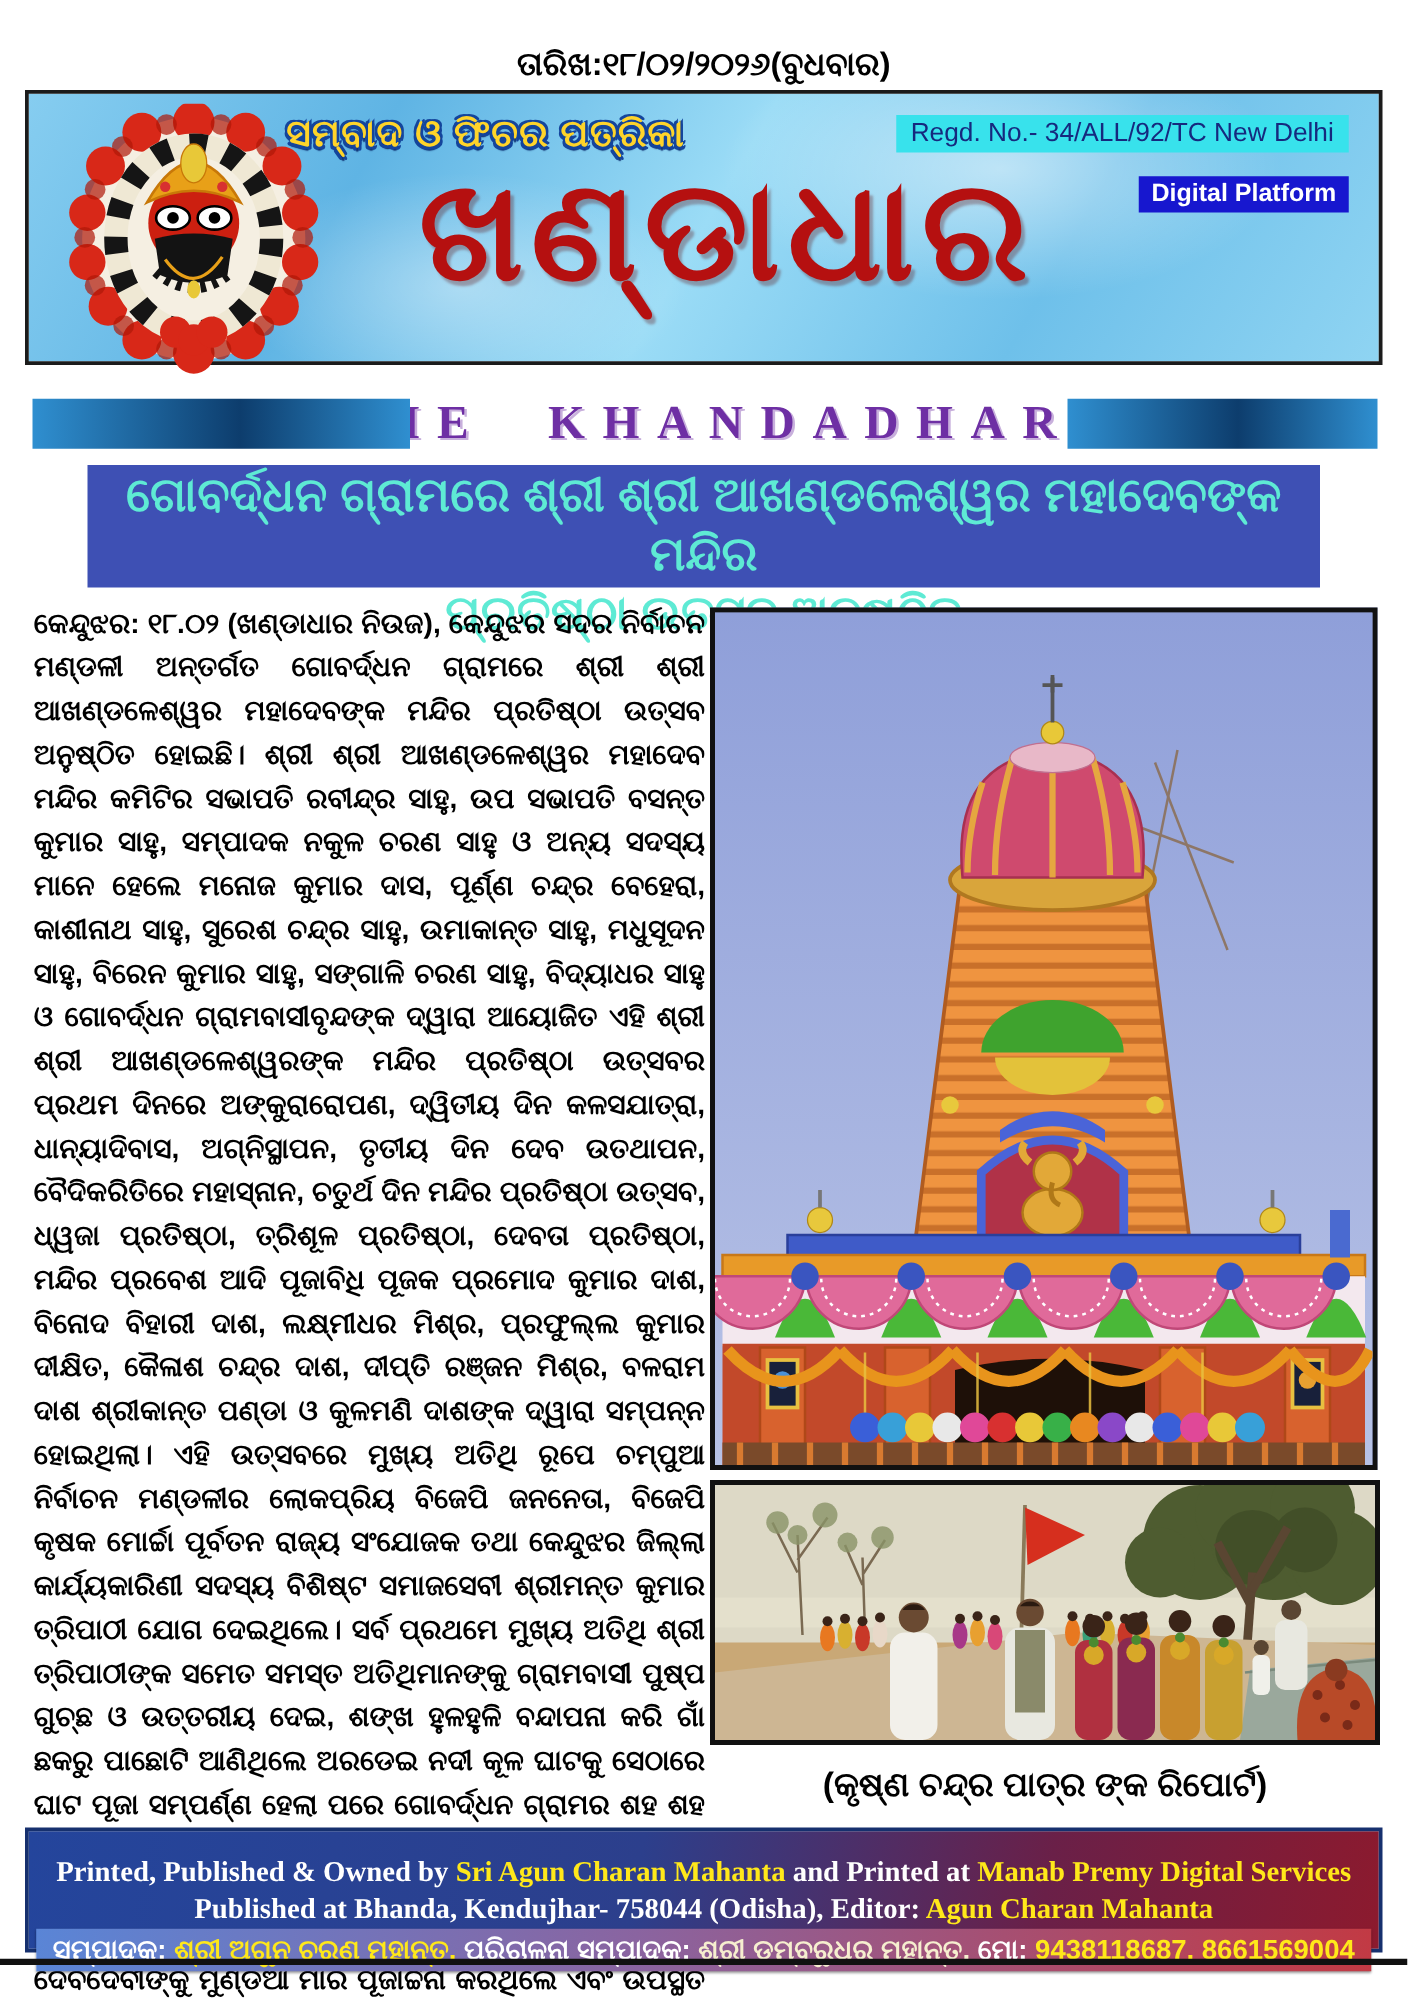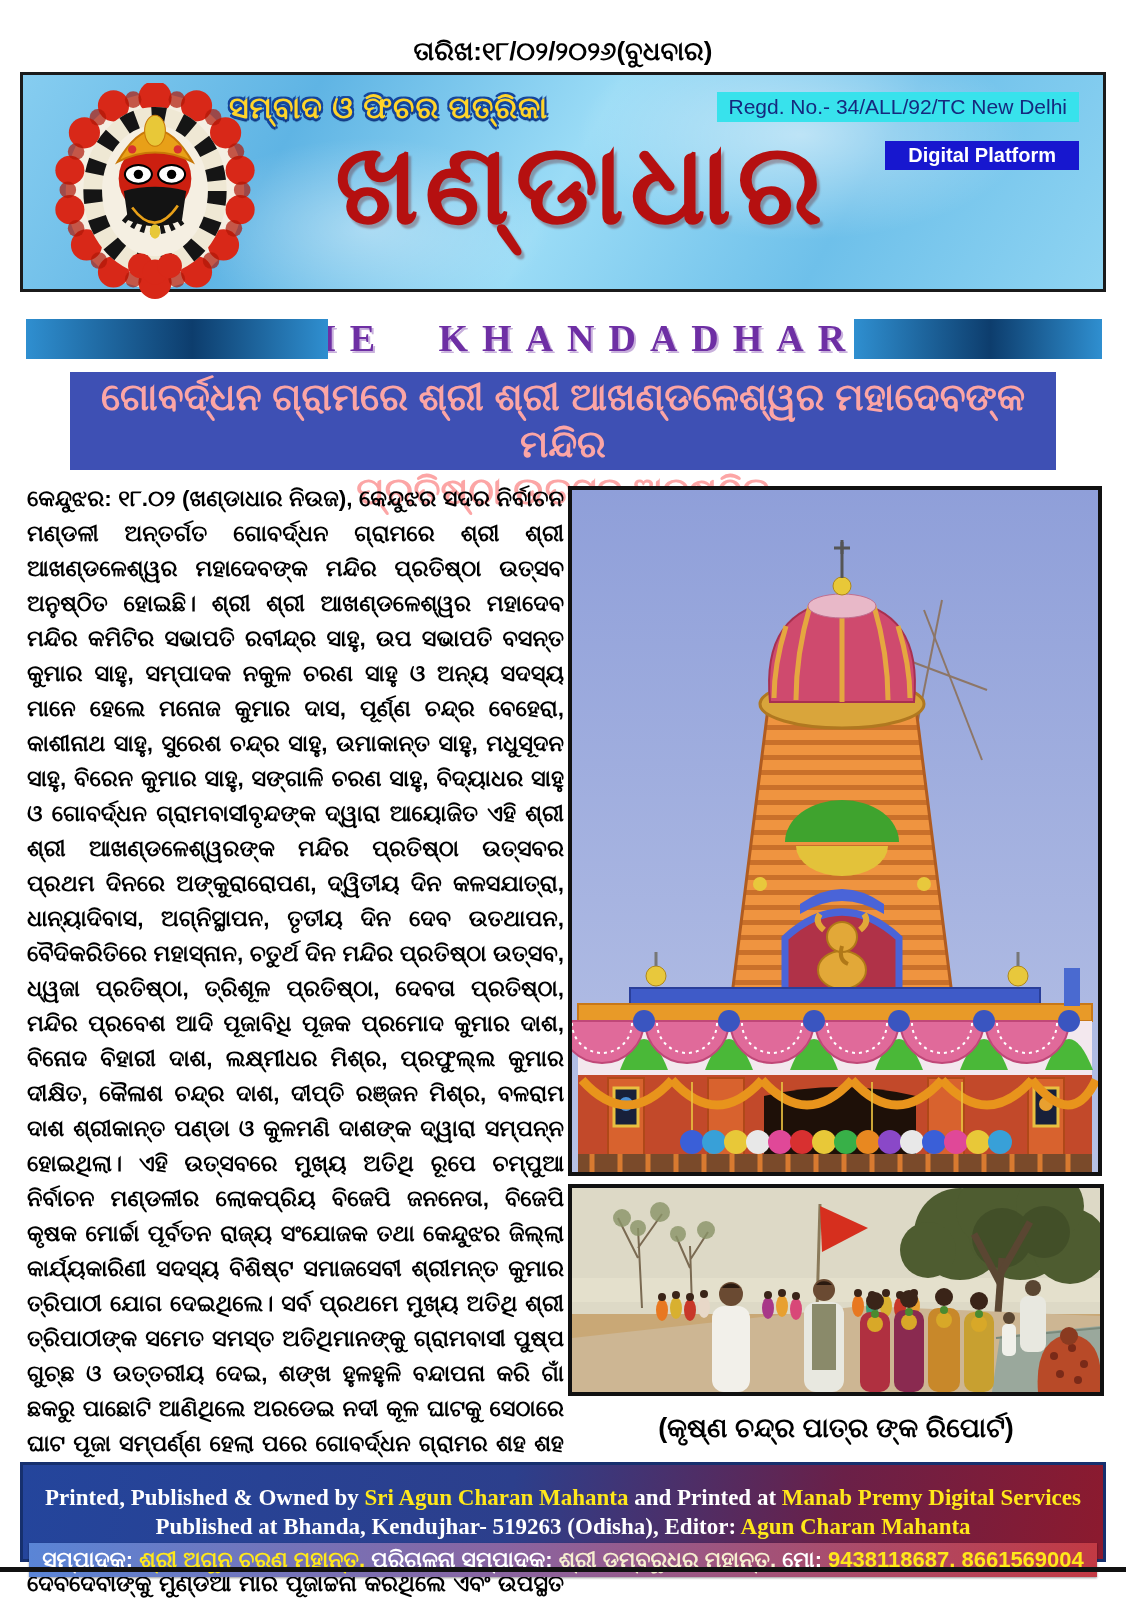--- a/index.html
+++ b/index.html
@@ -29,38 +29,38 @@
   .big-title{
     position:absolute;left:312px;top:34px;font-size:112px;font-weight:bold;color:#b51010;
     letter-spacing:6px;line-height:1.35;text-shadow:3px 4px 2px rgba(90,0,0,0.30);
   }
   .regd-badge{
     position:absolute;right:24px;top:17px;background:#38e2ec;color:#16297e;
     font-weight:normal;font-size:21px;padding:3px 12px;
   }
   .digital-badge{
     position:absolute;right:24px;top:66px;background:#1717cf;color:#ffffff;
-    font-weight:bold;font-size:20px;padding:3px 23px;
+    font-weight:bold;font-size:20px;padding:3px 10px;
   }
   .masthead-band{
     position:absolute;left:20px;top:310px;width:1086px;height:58px;background:#ffffff;
     text-align:center;
   }
   .mast-bar{position:absolute;top:9px;height:40px;background:linear-gradient(90deg,#2f8fd0,#0d3d6d 55%,#2f8fd0);}
   .mast-bar.left{left:6px;width:302px;}
   .mast-bar.right{right:4px;width:248px;}
   .mast-text{
     display:inline-block;margin-top:6px;color:#6e2fa4;font-family:"Liberation Serif", serif;
     font-size:38px;font-weight:bold;letter-spacing:14px;word-spacing:26px;
     text-shadow:2px 2px 0 #c8b0dc;
   }
   
   .headline-box{
     position:absolute;left:70px;top:372px;width:986px;height:98px;background:#3e50b4;
-    color:#fca5a5;text-align:center;font-weight:bold;font-size:38px;line-height:47px;
+    color:#5eead4;text-align:center;font-weight:bold;font-size:38px;line-height:47px;
     padding-top:2px;box-sizing:border-box;
   }
   
   .article-body{
     position:absolute;left:27px;top:481px;width:537px;
     font-size:22.5px;line-height:35px;font-weight:bold;color:#000;text-align:justify;
   }
   
   .photo-temple{
     position:absolute;left:568px;top:486px;width:534px;height:690px;
@@ -479,20 +479,20 @@
   </svg>
 </div>
 
 <div class="photo-caption">(କୃଷ୍ଣ ଚନ୍ଦ୍ର ପାତ୍ର ଙ୍କ ରିପୋର୍ଟ)</div>
 
 <div class="footer-box">
   <div class="footer-line first">
     <span>Printed, Published &amp; Owned by </span><span class="yl">Sri Agun Charan Mahanta</span><span> and Printed at </span><span class="yl">Manab Premy Digital Services</span>
   </div>
   <div class="footer-line">
-    <span>Published at Bhanda, Kendujhar- 519263 (Odisha), Editor: </span><span class="yl">Agun Charan Mahanta</span>
+    <span>Published at Bhanda, Kendujhar- 758044 (Odisha), Editor: </span><span class="yl">Agun Charan Mahanta</span>
   </div>
   <div class="footer-bottom">
     <span>ସମ୍ପାଦକ: </span><span class="yl">ଶ୍ରୀ ଅଗୁନ ଚରଣ ମହାନ୍ତ, </span><span>ପରିଚାଳନା ସମ୍ପାଦକ: </span><span class="pale">ଶ୍ରୀ ଡମ୍ବରୁଧର ମହାନ୍ତ, </span><span>ମୋ: </span><span class="yl">9438118687, 8661569004</span>
   </div>
 </div>
 
 <div class="bottom-rule"></div>
 
 </body></html>

